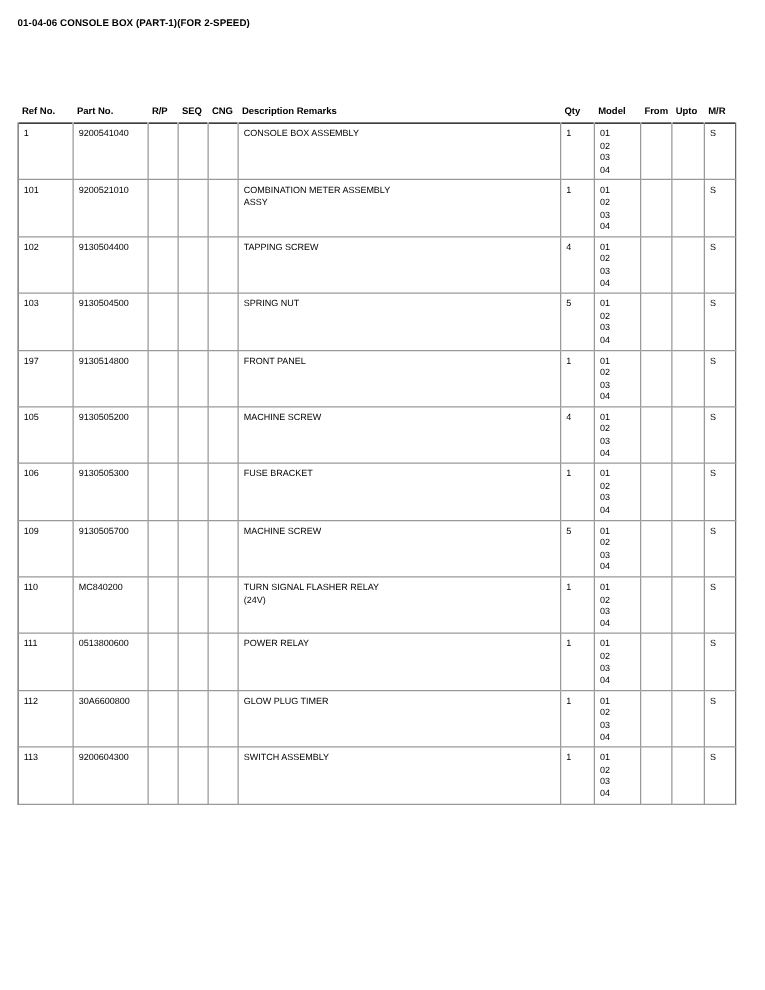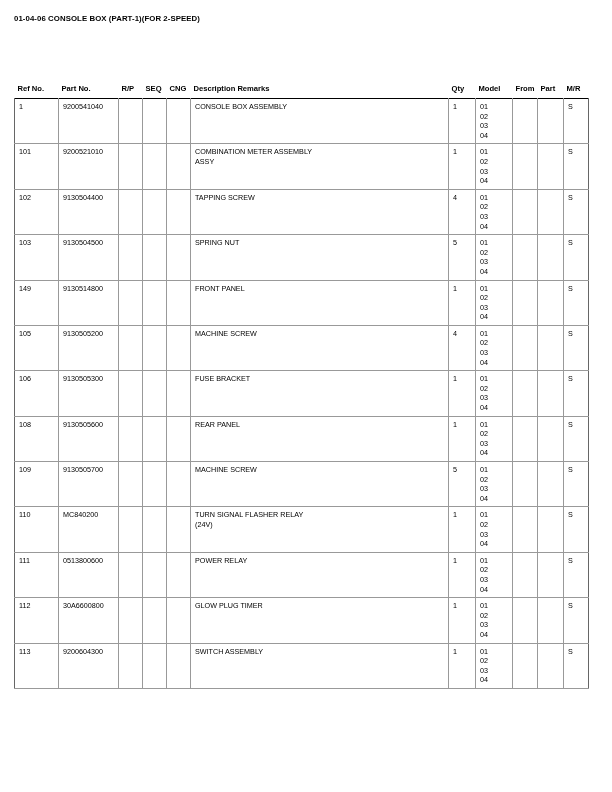--- a/index.html
+++ b/index.html
@@ -138,21 +138,21 @@
       <tr>
         <th class="th-pad0">Ref No.</th>
         <th class="th-pad0">Part No.</th>
         <th class="th-pad0">R/P</th>
         <th class="th-pad0">SEQ</th>
         <th class="th-pad0">CNG</th>
         <th class="th-pad0">Description Remarks</th>
         <th class="th-pad0">Qty</th>
         <th class="th-pad0">Model</th>
         <th class="th-pad0">From</th>
-        <th class="th-pad0">Part</th>
+        <th class="th-pad0">Upto</th>
         <th class="th-pad0">M/R</th>
       </tr>
     </thead>
     <tbody id="table-body">
         <tr>
           <td class="c-left">1</td>
           <td class="">9200541040</td>
           <td class=""></td>
           <td class=""></td>
           <td class=""></td>
@@ -225,21 +225,21 @@
             <span class="model-line">01</span>
             <span class="model-line">02</span>
             <span class="model-line">03</span>
             <span class="model-line">04</span>
           </td>
           <td class=""></td>
           <td class=""></td>
           <td class="c-right">S</td>
         </tr>
         <tr>
-          <td class="c-left">149</td>
+          <td class="c-left">197</td>
           <td class="">9130514800</td>
           <td class=""></td>
           <td class=""></td>
           <td class=""></td>
           <td>
             <span class="desc-line">FRONT PANEL</span>
           </td>
           <td class="">1</td>
           <td>
             <span class="model-line">01</span>
@@ -285,40 +285,20 @@
             <span class="model-line">01</span>
             <span class="model-line">02</span>
             <span class="model-line">03</span>
             <span class="model-line">04</span>
           </td>
           <td class=""></td>
           <td class=""></td>
           <td class="c-right">S</td>
         </tr>
         <tr>
-          <td class="c-left">108</td>
-          <td class="">9130505600</td>
-          <td class=""></td>
-          <td class=""></td>
-          <td class=""></td>
-          <td>
-            <span class="desc-line">REAR PANEL</span>
-          </td>
-          <td class="">1</td>
-          <td>
-            <span class="model-line">01</span>
-            <span class="model-line">02</span>
-            <span class="model-line">03</span>
-            <span class="model-line">04</span>
-          </td>
-          <td class=""></td>
-          <td class=""></td>
-          <td class="c-right">S</td>
-        </tr>
-        <tr>
           <td class="c-left">109</td>
           <td class="">9130505700</td>
           <td class=""></td>
           <td class=""></td>
           <td class=""></td>
           <td>
             <span class="desc-line">MACHINE SCREW</span>
           </td>
           <td class="">5</td>
           <td>

